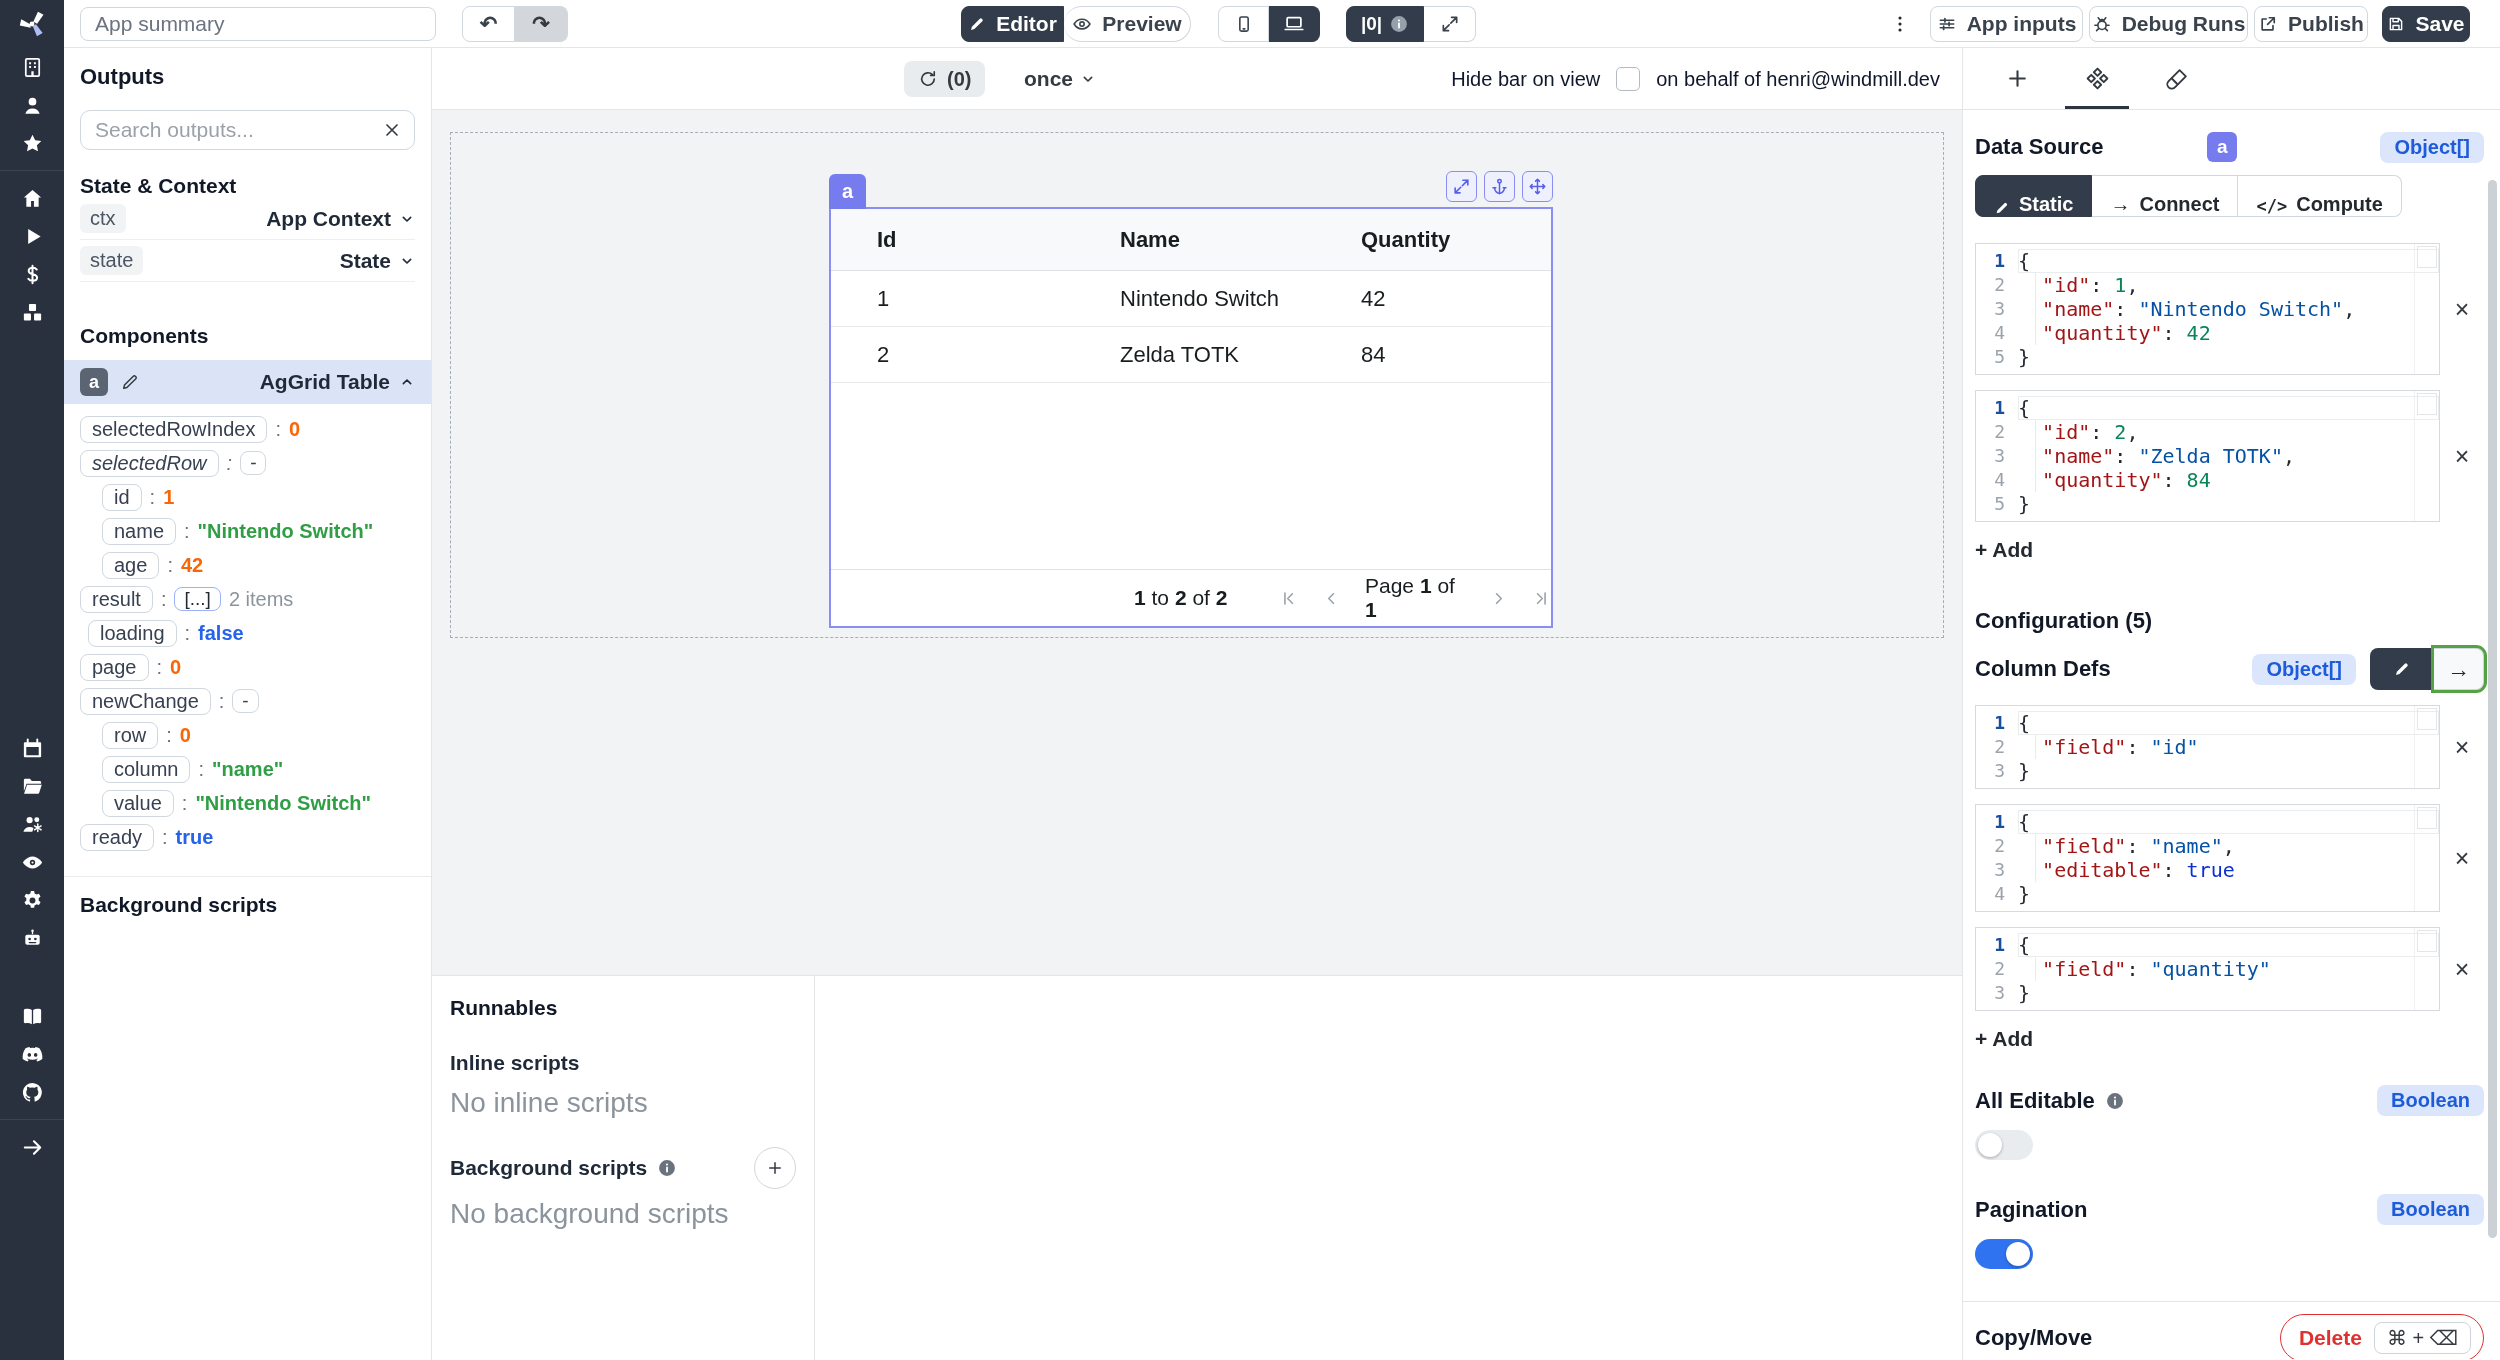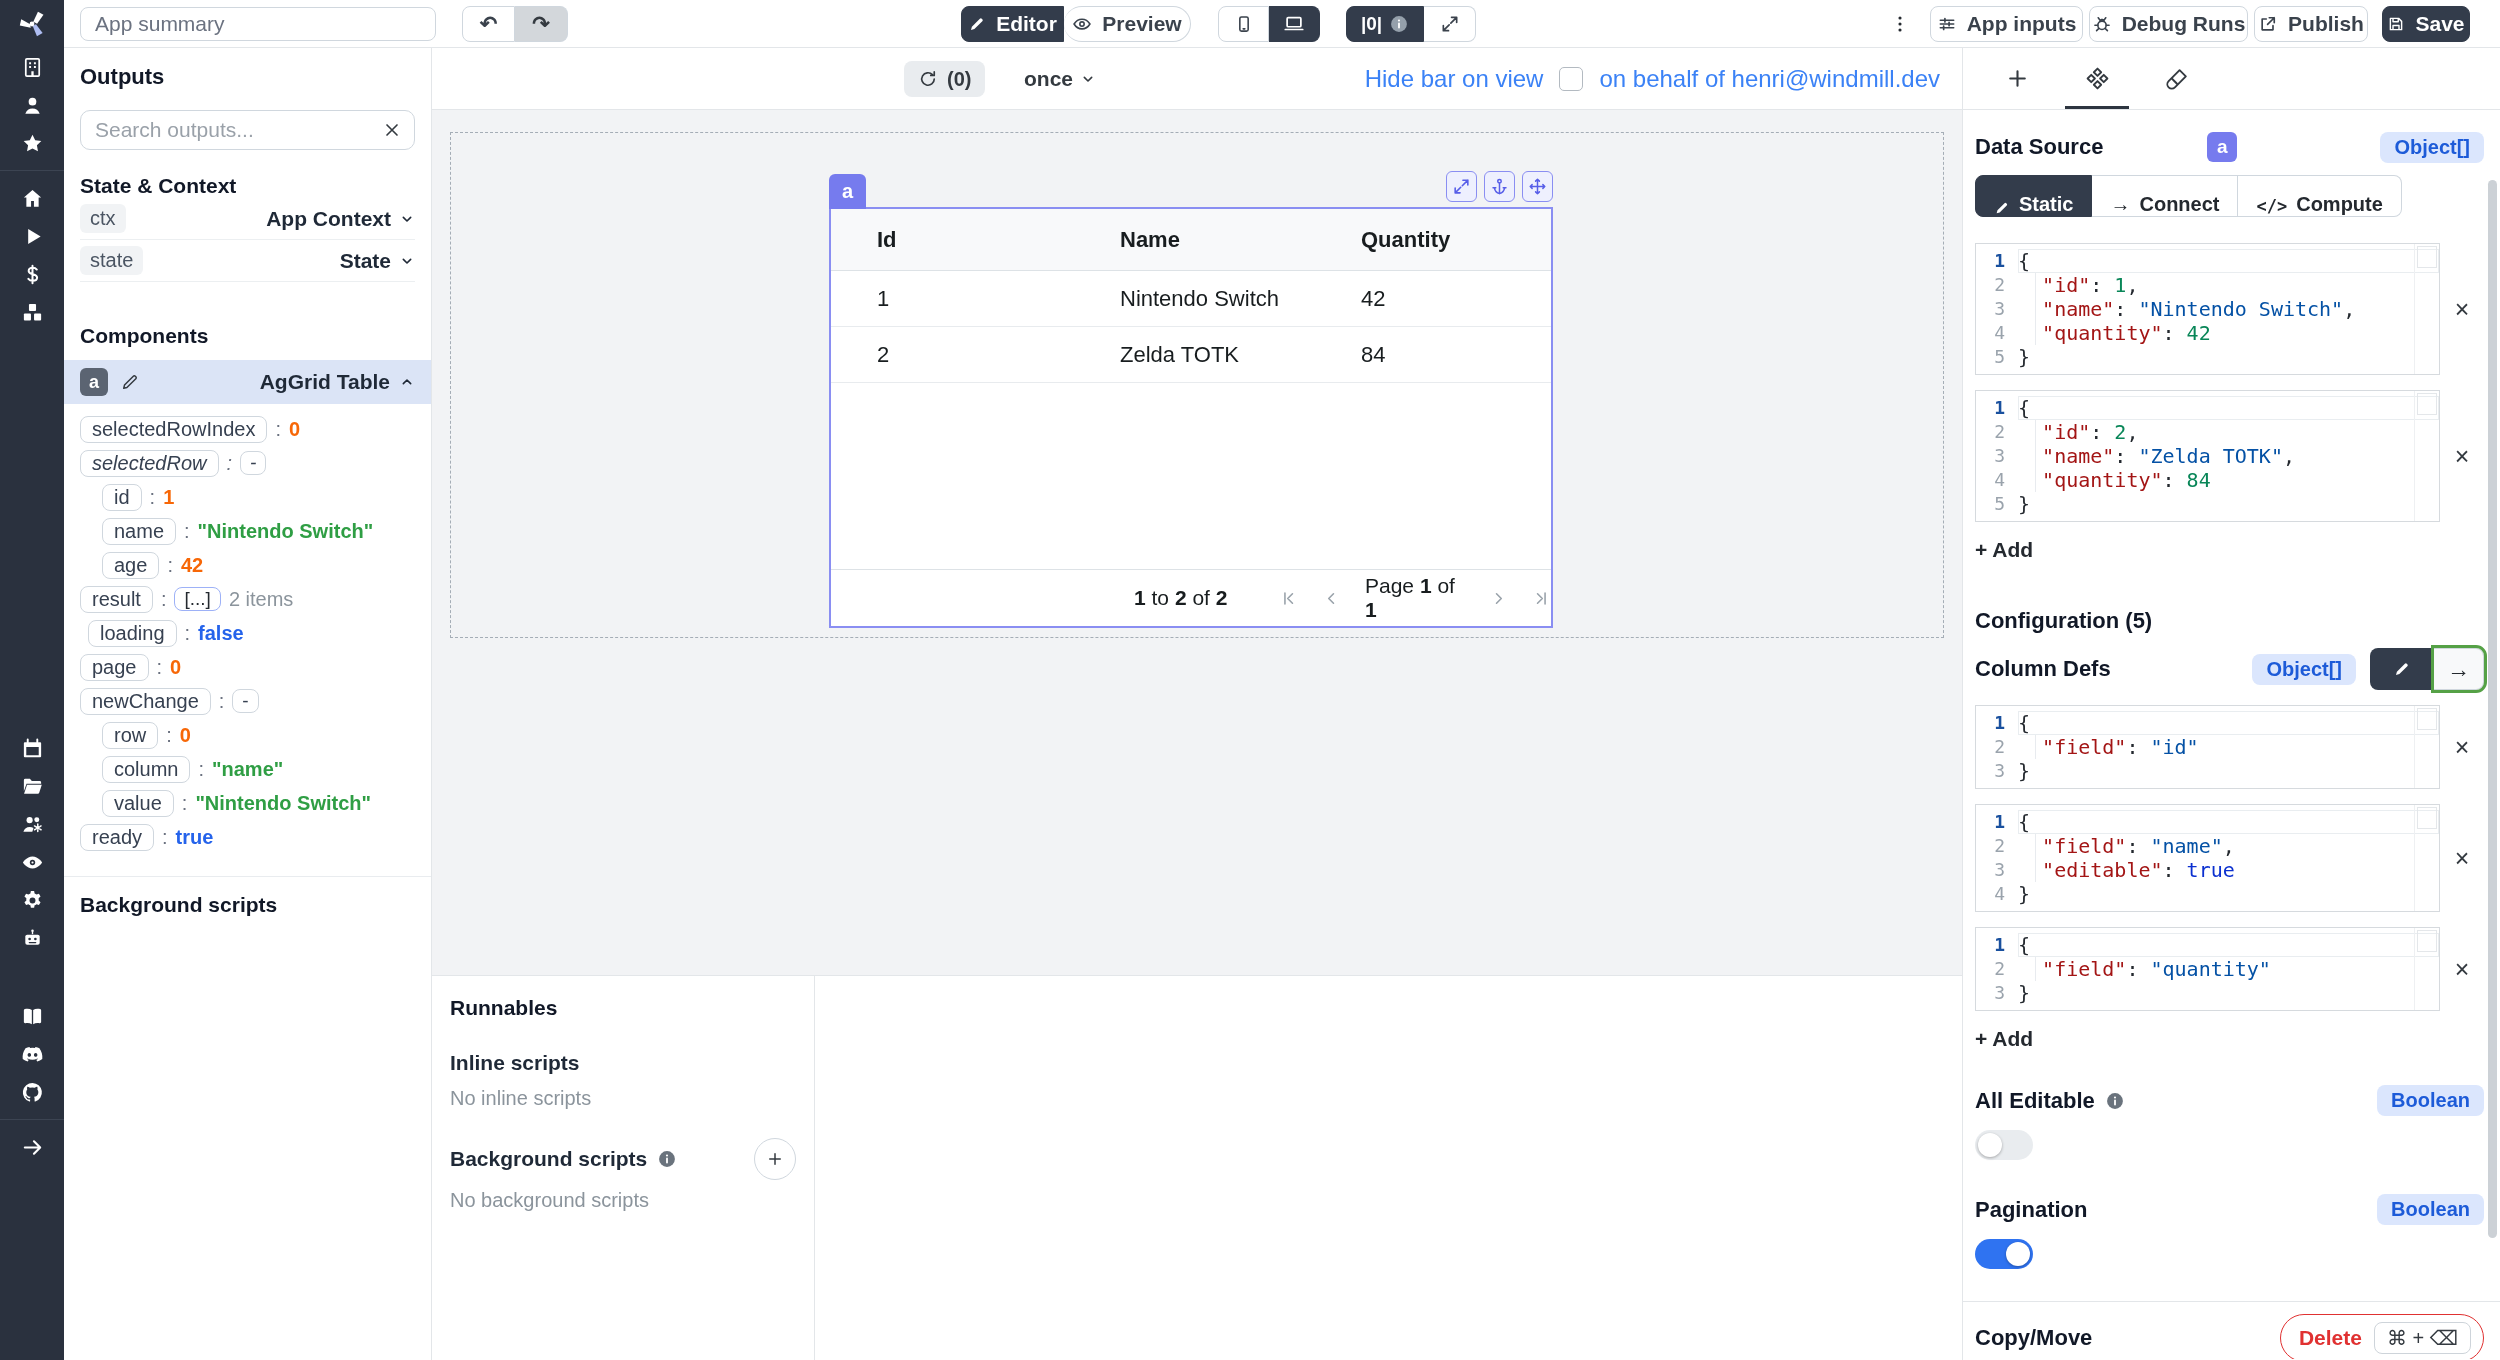--- a/index.html
+++ b/index.html
@@ -58,21 +58,21 @@
   .vchip{border:1px solid #d0d7de;border-radius:8px;padding:0 9px;font-size:19px;color:#374151;}
   .vchip.arr{border-color:#9db1f7;color:#24292f;}
   .extra{color:#8b949c;font-size:20px;}
   .bg-head{margin:22px -16px 0;border-top:1px solid #e9ecef;padding:16px 16px 0;font-size:21px;font-weight:700;color:#111827;}
 
   
   #center{position:absolute;left:432px;top:48px;width:1530px;height:1312px;}
   .cv-toolbar{position:relative;height:62px;background:#fff;border-bottom:1px solid #e3e6e9;}
   .refresh-pill{position:absolute;left:472px;top:13px;height:36px;padding:0 14px;background:#e9ecef;border-radius:8px;display:flex;align-items:center;gap:9px;font-size:20px;font-weight:600;color:#343a40;}
   .once{position:absolute;left:592px;top:13px;height:36px;display:flex;align-items:center;gap:7px;font-size:21px;font-weight:600;color:#343a40;cursor:pointer;}
-  .cv-right{position:absolute;right:22px;top:13px;height:36px;display:flex;align-items:center;gap:16px;font-size:24px;color:#3b82f6;}
+  .cv-right{position:absolute;right:22px;top:13px;height:36px;display:flex;align-items:center;gap:16px;font-size:20px;color:#0f172a;}
   .checkbox{width:24px;height:24px;border:1.5px solid #b3bac1;border-radius:5px;background:#fff;}
   .cv-area{position:relative;height:865px;background:#f2f3f5;}
   .dashed{position:absolute;left:18px;top:22px;width:1494px;height:506px;border:1px dashed #a5adb6;}
   .comp{position:absolute;left:397px;top:97px;width:724px;height:421px;background:#fff;border:2px solid #8a8ef2;}
   .tag-a{position:absolute;left:-2px;top:-35px;width:37px;height:35px;background:#767bee;border-radius:6px 6px 0 0;color:#fff;font-weight:700;font-size:20px;display:flex;align-items:center;justify-content:center;}
   .comp-tools{position:absolute;right:-2px;top:-38px;display:flex;gap:7px;}
   .tool{width:31px;height:31px;background:#eef0fe;border:1.5px solid #8a8ef2;border-radius:6px;color:#575ee8;display:flex;align-items:center;justify-content:center;cursor:pointer;}
   .tool svg{width:19px;height:19px;}
   .agrid{position:absolute;inset:0;display:flex;flex-direction:column;font-size:22px;color:#181d1f;}
   .ag-head{height:62px;background:#f8f9fa;border-bottom:1px solid #dde2e6;display:grid;grid-template-columns:243px 241px 1fr;align-items:center;font-weight:700;flex:none;}
@@ -83,21 +83,21 @@
   .pager{position:absolute;left:448px;display:flex;align-items:center;gap:24px;color:#99a2aa;}
   .pager .pgico{display:flex;cursor:pointer;}
   .pager svg{width:19px;height:19px;}
   .pgtext{color:#181d1f;}
   .bnum{font-weight:700;}
   .bottom{height:385px;border-top:1px solid #e3e6e9;background:#fff;display:flex;}
   .run-col{width:383px;border-right:1px solid #e3e6e9;padding:20px 18px;}
   .run-title{font-size:21px;font-weight:700;color:#111827;}
   .run-sec{margin-top:28px;}
   .run-sec h4{font-size:21px;font-weight:700;margin:0;color:#1f2937;display:flex;align-items:center;gap:10px;min-height:30px;}
-  .run-empty{margin-top:9px;font-size:20px;color:#8b949c;}
+  .run-empty{margin-top:9px;font-size:28px;color:#8b949c;}
   .add-circle{margin-left:auto;width:42px;height:42px;border:1px solid #d0d7de;border-radius:50%;display:flex;align-items:center;justify-content:center;color:#343a40;cursor:pointer;background:#fff;}
   .info-ic{display:inline-flex;line-height:0;color:#6a737d;}
   .info-ic svg{width:20px;height:20px;}
 
   
   #right{position:absolute;left:1962px;top:48px;width:538px;height:1312px;background:#fff;border-left:1px solid #e3e6e9;}
   .rtabs{height:62px;border-bottom:1px solid #e3e6e9;display:flex;align-items:stretch;padding-left:14px;}
   .rtab{width:80px;display:flex;align-items:center;justify-content:center;color:#343a40;position:relative;cursor:pointer;}
   .rtab svg{width:25px;height:25px;}
   .rtab.active:after{content:"";position:absolute;left:8px;right:8px;bottom:0;height:3px;background:#2d3540;}

